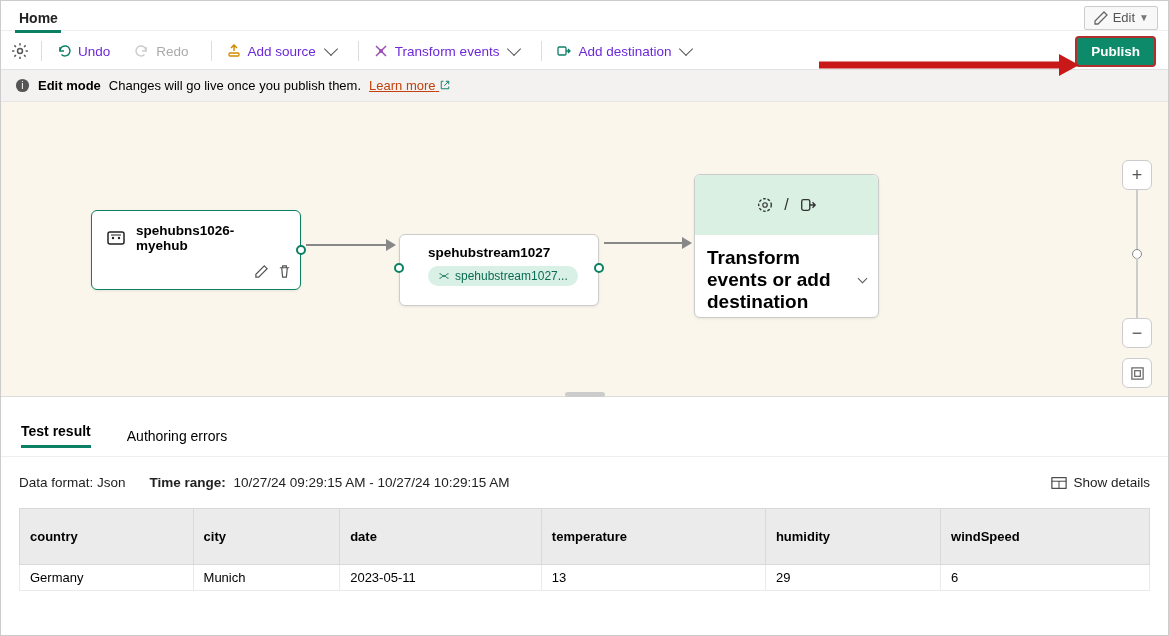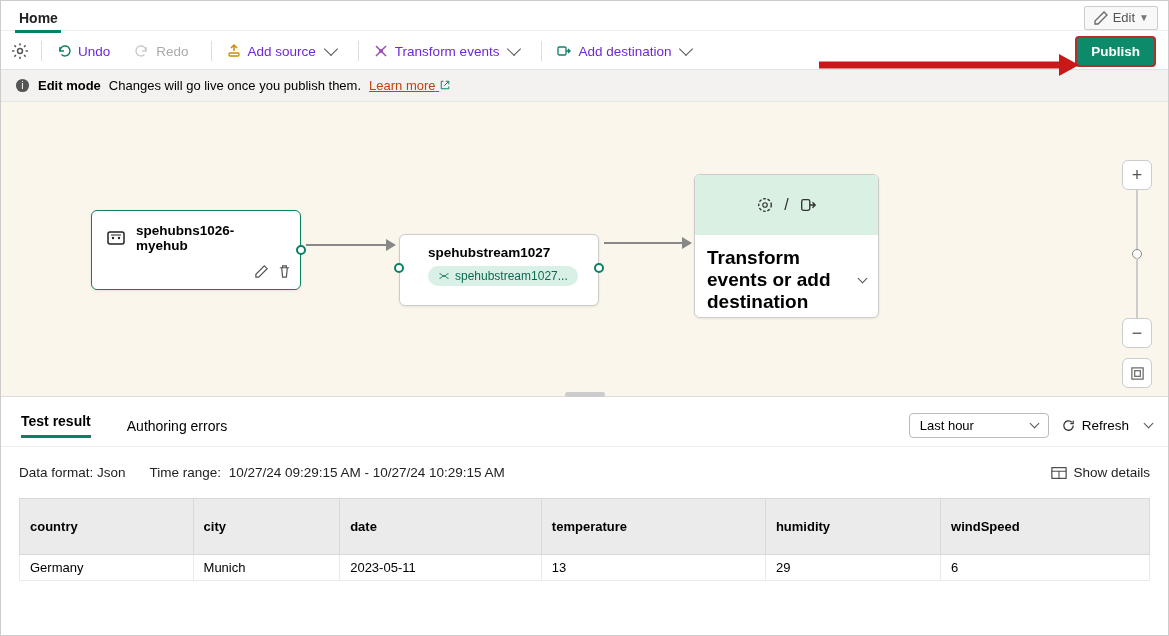--- a/index.html
+++ b/index.html
@@ -34,29 +34,29 @@
 .node3-top { background: #d9f0e3; height: 60px; display: flex; align-items: center; justify-content: center; gap: 10px; border-top-left-radius: 6px; border-top-right-radius: 6px; font-size: 16px; color: #333; }
 .node3-bottom { padding: 12px 12px; display: flex; align-items: center; justify-content: space-between; font-size: 19px; font-weight: 600; }
 .port { position: absolute; width: 10px; height: 10px; border-radius: 50%; border: 2px solid #0c8065; background: #fff; }
 .edge { position: absolute; height: 2px; background: #888; }
 .arrowhead { position: absolute; width: 0; height: 0; border-top: 6px solid transparent; border-bottom: 6px solid transparent; border-left: 10px solid #888; }
 .side-controls { position: absolute; right: 16px; top: 58px; display: flex; flex-direction: column; align-items: center; gap: 0; }
 .side-btn { width: 30px; height: 30px; background: #fff; border: 1px solid #ccc; border-radius: 6px; display: flex; align-items: center; justify-content: center; font-size: 18px; color: #555; cursor: pointer; }
 .side-line { width: 2px; height: 60px; background: #ccc; }
 .side-dot { width: 10px; height: 10px; border-radius: 50%; border: 1.5px solid #888; background: #fff; margin: -1px 0; }
 .bottom-panel { background: #fff; }
-.bp-tabs { display: flex; align-items: center; padding: 8px 16px 0 16px; border-bottom: 1px solid #eee; position: relative; }
+.bp-tabs { display: flex; align-items: center; padding: 18px 16px 0 16px; border-bottom: 1px solid #eee; position: relative; }
 .bp-tab { font-size: 14px; padding: 8px 4px; margin-right: 28px; cursor: pointer; }
 .bp-tab.active { font-weight: 600; }
 .bp-tab.active::after { content:""; display:block; height:3px; background:#0c8065; margin-top:6px; }
 .bp-right { position: absolute; right: 16px; display: flex; align-items: center; gap: 12px; }
 .dropdown { border: 1px solid #bbb; border-radius: 4px; padding: 4px 10px; font-size: 13px; display: flex; align-items: center; gap: 30px; width: 140px; justify-content: space-between; cursor: pointer; }
 .refresh { display: flex; align-items: center; gap: 6px; font-size: 13.5px; cursor: pointer; }
 .bp-meta { display: flex; align-items: flex-start; gap: 24px; padding: 18px 18px 8px 18px; font-size: 13.5px; color: #222; position: relative; }
-.bp-meta .tr-label { font-weight: 400; }
+.bp-meta .tr-label { font-weight: 700; }
 .show-details { position: absolute; right: 18px; display: flex; align-items: center; gap: 6px; cursor: pointer; font-size: 13.5px; }
 .data-table { width: calc(100% - 36px); margin: 10px 18px 0 18px; border-collapse: collapse; font-size: 13px; }
 .data-table th { background: #ebebeb; text-align: left; font-weight: 700; padding: 20px 10px; border: 1px solid #d9d9d9; }
 .data-table td { padding: 5px 10px; border: 1px solid #eaeaea; border-top: none; }
 .data-table tr:nth-child(even) td { background: #fafafa; }
 .annot-arrow { position: absolute; left: 818px; top: 53px; width: 260px; height: 22px; pointer-events: none; }
 svg.icon { width: 16px; height: 16px; }
 </style>
 </head>
 <body>
@@ -218,34 +218,20 @@
         </svg>
     </div>
   </div>
   <div class="resize-grip"></div>
 </div>
 
 <div class="bottom-panel">
   <div class="bp-tabs">
     <div class="bp-tab active">Test result</div>
     <div class="bp-tab">Authoring errors</div>
-    <div class="bp-right">
-      <div class="dropdown">
-        <span>Last hour</span>
-        <span class="chevron small"></span>
-      </div>
-      <div class="refresh">
-        <svg width="15" height="15" viewBox="0 0 16 16">
-            <path d="M13 8a5 5 0 1 1-1.5-3.5" fill="none" stroke="#333" stroke-width="1.4"></path>
-            <path d="M13 3v3h-3" fill="none" stroke="#333" stroke-width="1.4"></path>
-          </svg>
-        <span>Refresh</span>
-      </div>
-      <span class="chevron small"></span>
-    </div>
   </div>
 
   <div class="bp-meta">
     <span><span>Data format:</span>&nbsp;<span>Json</span></span>
     <span><span class="tr-label">Time range:</span>&nbsp;&nbsp;<span>10/27/24 09:29:15 AM - 10/27/24 10:29:15 AM</span></span>
     <div class="show-details">
       <svg width="16" height="14" viewBox="0 0 18 14">
           <rect x="1" y="1" width="16" height="12" fill="none" stroke="#333" stroke-width="1.2"></rect>
           <path d="M1 5h16M9 5v8" stroke="#333" stroke-width="1"></path>
         </svg>

